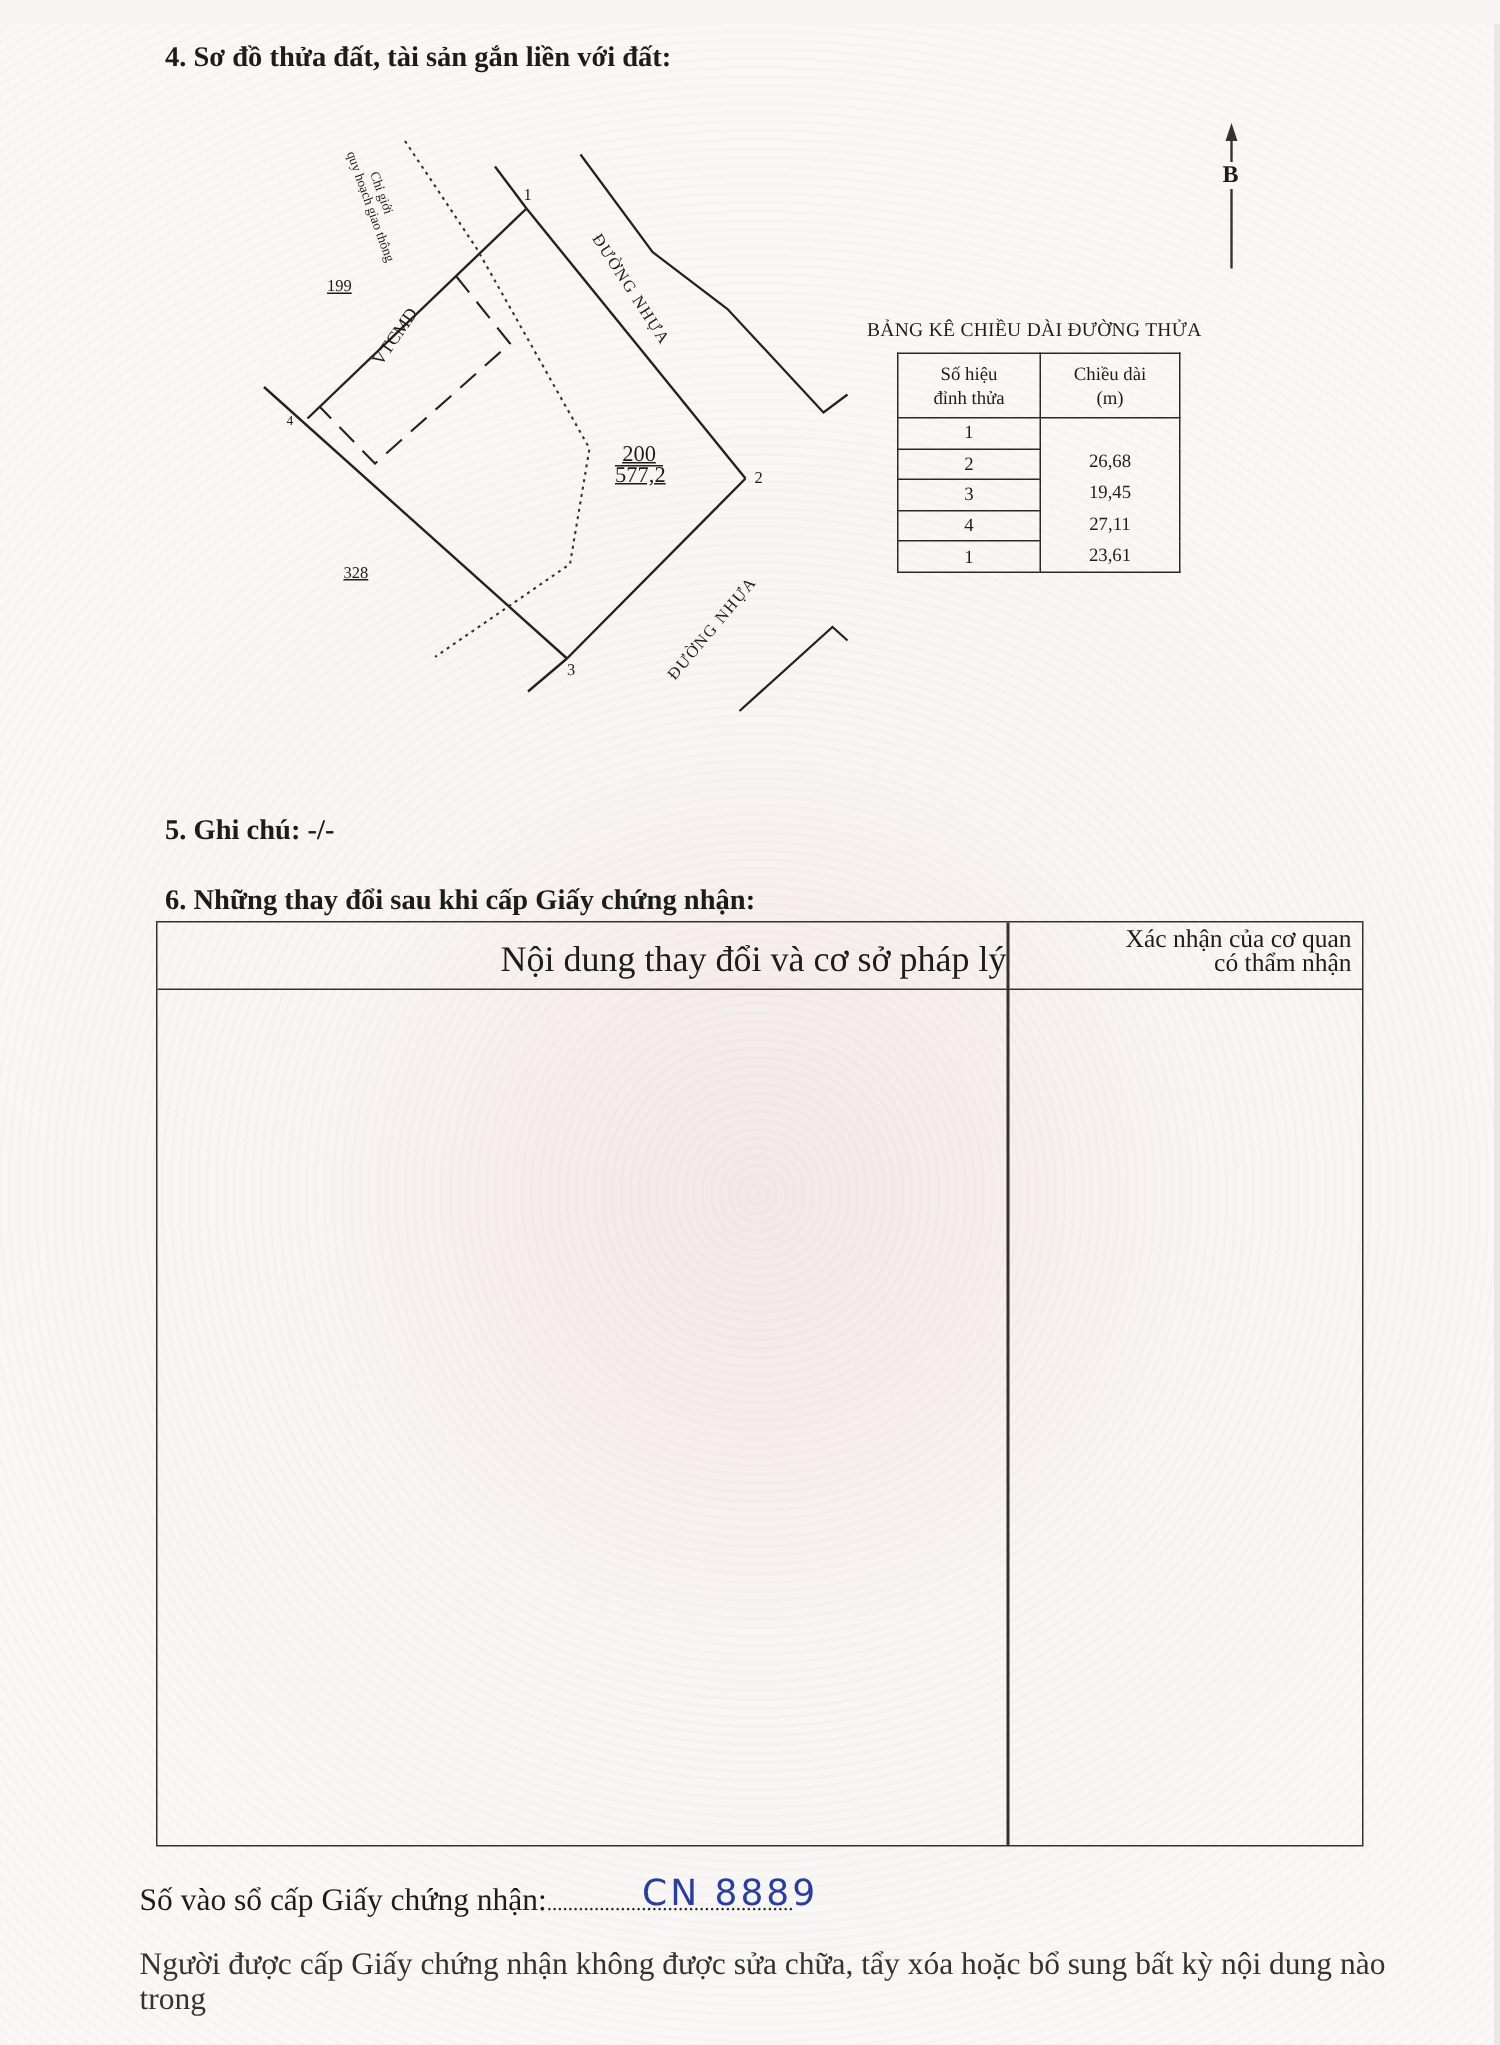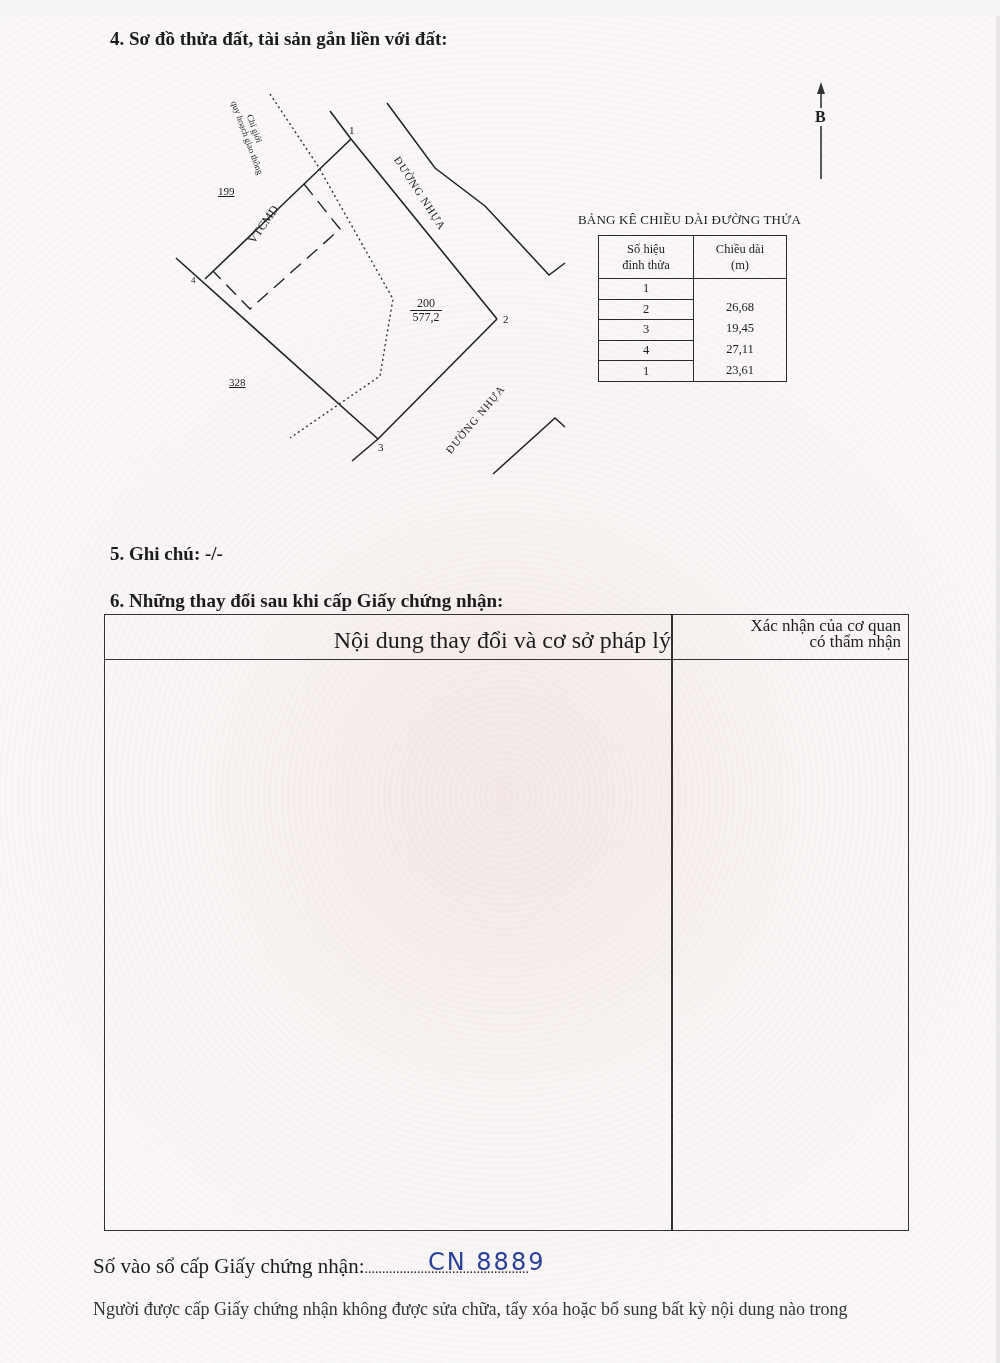--- a/index.html
+++ b/index.html
@@ -31,21 +31,21 @@
   .len .r { height:19px; line-height:19px; }
   .len .vals { vertical-align:top; padding-top:18px; line-height:21px; }
   .changes-table { position:absolute; left:104px; top:598px; width:805px; height:617px; border:1.5px solid #333; box-sizing:border-box; }
   .changes-head { position:absolute; left:0; top:0; width:100%; height:44px; border-bottom:1.5px solid #333; }
   .col-divider { position:absolute; left:566px; top:0; width:1.5px; height:100%; background:#333; }
   .col1-label { position:absolute; left:0; top:12px; width:566px; text-align:right; font-size:24px; }
   .col2-label { position:absolute; left:568px; top:3px; width:228px; text-align:right; font-size:17px; line-height:16px; }
   .reg-line { position:absolute; left:93px; top:1238px; font-size:21px; white-space:nowrap; }
   .reg-dots { letter-spacing:0; }
   .reg-value { position:absolute; left:428px; top:1232px; font-family:"DejaVu Sans", sans-serif; font-size:24px; color:#2a3f9a; letter-spacing:2px; }
-  .notice { position:absolute; left:93px; top:1282px; width:860px; font-size:18px; line-height:23px; color:#333; }
+  .notice { position:absolute; left:93px; top:1282px; width:860px; font-size:21px; line-height:23px; color:#333; }
 </style>
 </head>
 <body>
 
 <div class="page">
 
   <div class="heading" style="left:110px; top:12px;">4. Sơ đồ thửa đất, tài sản gắn liền với đất:</div>
 
   <div class="diagram">
     <svg width="1000" height="520">
@@ -87,21 +87,21 @@
     <span class="lbl" style="left:349px; top:108px;">1</span>
     <span class="lbl" style="left:503px; top:297px;">2</span>
     <span class="lbl" style="left:378px; top:425px;">3</span>
     <span class="lbl" style="left:191px; top:259px; font-size:9px;">4</span>
 
     <span class="lbl" style="left:815px; top:92px; font-size:16px; font-weight:bold; background:#f9f8f7;">B</span>
 
     <span class="lbl" style="left:218px; top:169px; text-decoration:underline;">199</span>
     <span class="lbl" style="left:229px; top:360px; text-decoration:underline;">328</span>
 
-    <div style="position:absolute; left:410px; top:281px; width:32px; text-align:center; font-size:12px; line-height:13px;">
+    <div style="position:absolute; left:410px; top:281px; width:32px; text-align:center; font-size:15px; line-height:13px;text-decoration:underline;">
       <div style="border-bottom:1px solid #222;">200</div>
       <div>577,2</div>
     </div>
 
     <span class="lbl" style="left:245px; top:222px; font-size:12px; transform:rotate(-55deg); transform-origin:left top;">VTCMD</span>
 
     <div class="lbl" style="left:248px; top:80px; font-size:9px; line-height:10px; transform:rotate(70deg); transform-origin:left top;">
       <div style="padding-left:18px;">Chỉ giới</div>
       <div>quy hoạch giao thông</div>
     </div>

